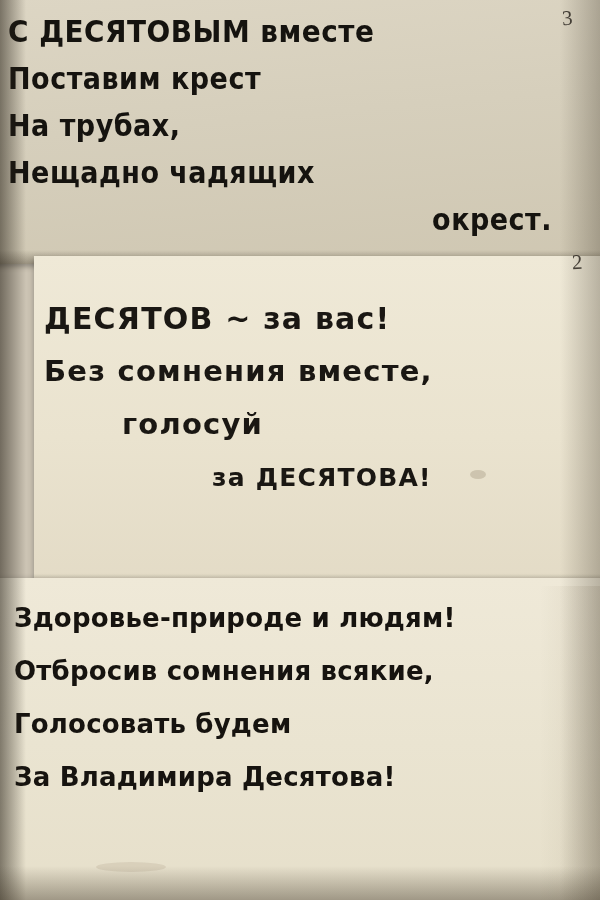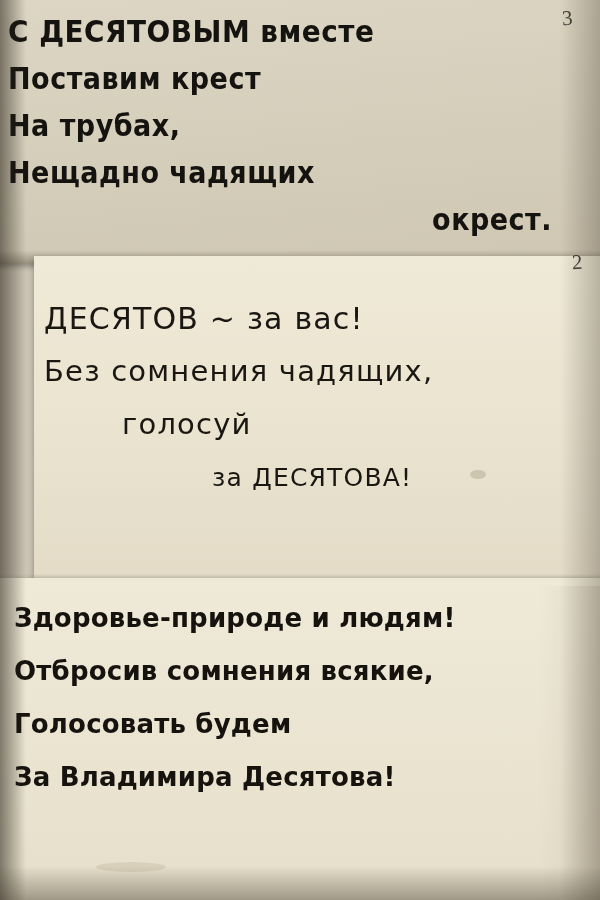--- a/index.html
+++ b/index.html
@@ -106,21 +106,21 @@
   .stanza1 .ln { white-space: nowrap; }
   .stanza1 .l1 { font-size: 31px; }
   .stanza1 .l5 { text-align: right; padding-right: 36px; }
 
   
   .stanza2 {
     left: 44px;
     top: 292px;
     width: 550px;
     font-family: "DejaVu Sans", sans-serif;
-    font-weight: 400;
+    font-weight: 700;
     font-size: 29px;
     line-height: 53px;
     letter-spacing: 1.2px;
     color: #1a1713;
   }
   .stanza2 .l1 { font-size: 30px; }
   .stanza2 .l4 { padding-left: 78px; }
   .stanza2 .l5 { padding-left: 168px; font-size: 25px; }
 
   
@@ -175,21 +175,21 @@
   <div class="block stanza1">
     <div class="ln l1">С ДЕСЯТОВЫМ вместе</div>
     <div class="ln l2">Поставим крест</div>
     <div class="ln l3">На трубах,</div>
     <div class="ln l4">Нещадно чадящих</div>
     <div class="ln l5">окрест.</div>
   </div>
 
   <div class="block stanza2">
     <div class="ln l1">ДЕСЯТОВ ~ за вас!</div>
-    <div class="ln l2">Без сомнения чадящих,</div>
+    <div class="ln l2">Без сомнения вместе,</div>
     <div class="ln l4">голосуй</div>
     <div class="ln l5">за ДЕСЯТОВА!</div>
   </div>
 
   <div class="block stanza3">
     <div class="ln l1">Здоровье-природе и людям!</div>
     <div class="ln l2">Отбросив сомнения всякие,</div>
     <div class="ln l3">Голосовать будем</div>
     <div class="ln l4">За Владимира Десятова!</div>
   </div>

